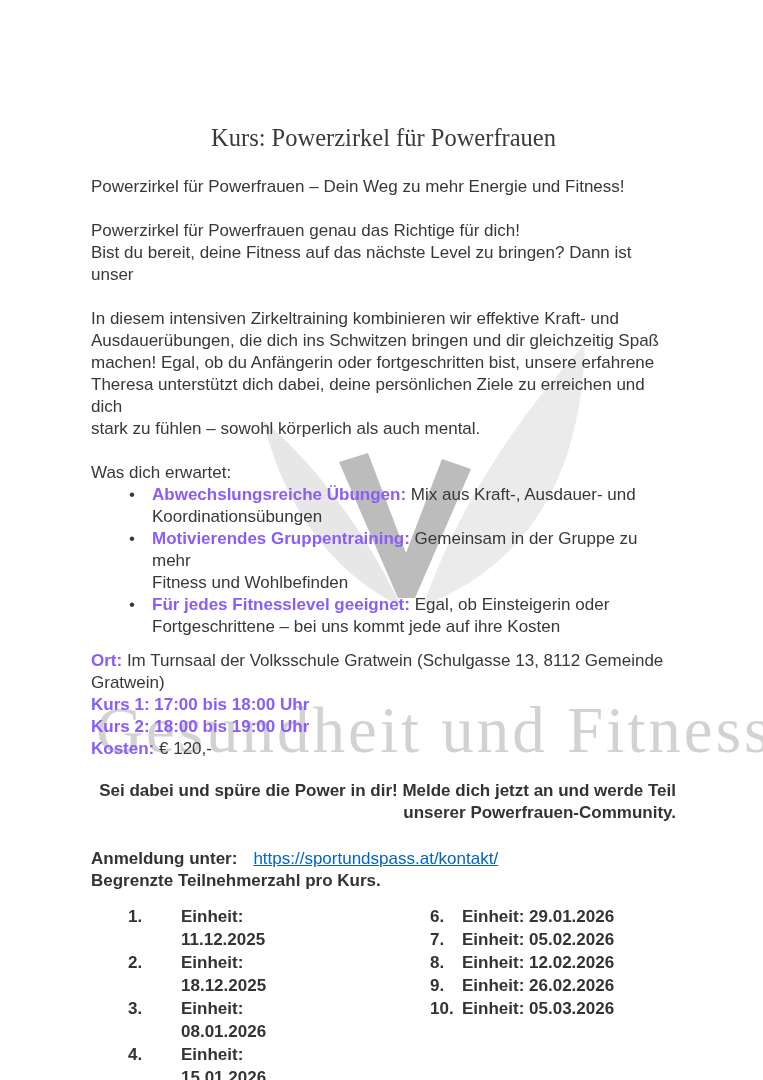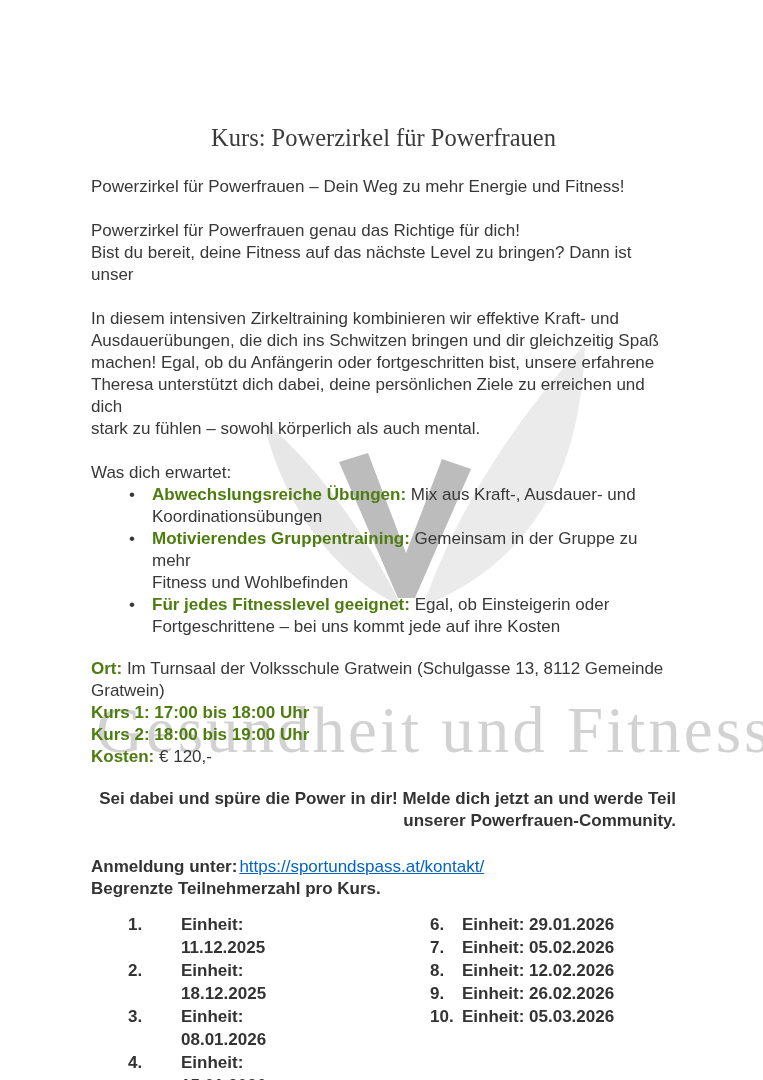--- a/index.html
+++ b/index.html
@@ -44,38 +44,38 @@
     font-size: 24.5px;
     line-height: 34px;
     font-weight: 400;
     text-align: center;
     margin: 0 0 21px 0;
     color: #3a3a3a;
     font-family: Liberation Serif, serif;
   }
   .para { margin: 0 0 22px 0; }
   .ln { display: block; }
-  b, .bold { font-weight: bold; color: #4d7c0f; }
+  b, .bold { font-weight: bold; color: #8b5cf6; }
 
   .bullets { margin: 0; padding: 0; list-style: none; }
   .bullet-item { position: relative; padding-left: 61px; }
   .bullet-dot { position: absolute; left: 38px; top: 0; }
 
-  .details { margin-top: 20px; }
+  .details { margin-top: 12px; }
   .zeit-row { display: flex; }
   .zeit-col1 { width: 197px; flex: 0 0 197px; }
 
   .cta {
     margin-top: 20px;
     text-align: right;
     font-weight: bold;
     color: #333333;
   }
   .anmeldung { margin-top: 24px; }
-  .anmeldung-label { font-weight: bold; color: #333333; margin-right: 2px; }
+  .anmeldung-label { font-weight: bold; color: #333333; margin-right: 16px; }
   .kontakt-link { color: #0563c1; }
   .limited { font-weight: bold; color: #333333; }
 
   .sessions {
     margin-top: 13px;
     margin-left: 37px;
     display: flex;
     line-height: 23px;
     font-weight: bold;
     color: #333333;

